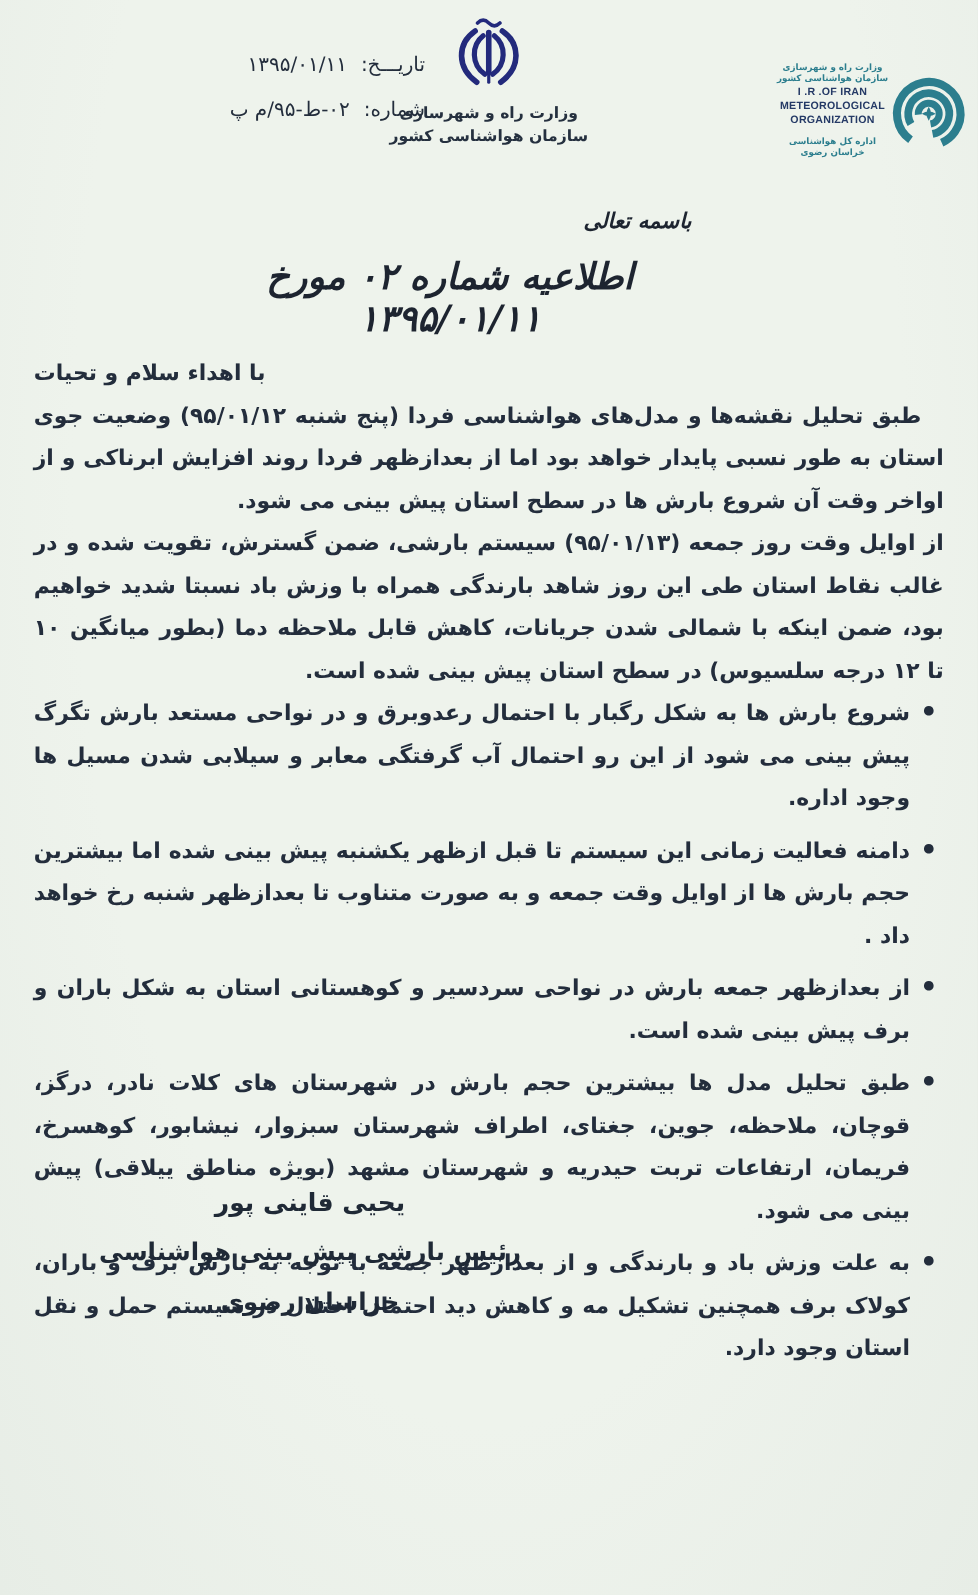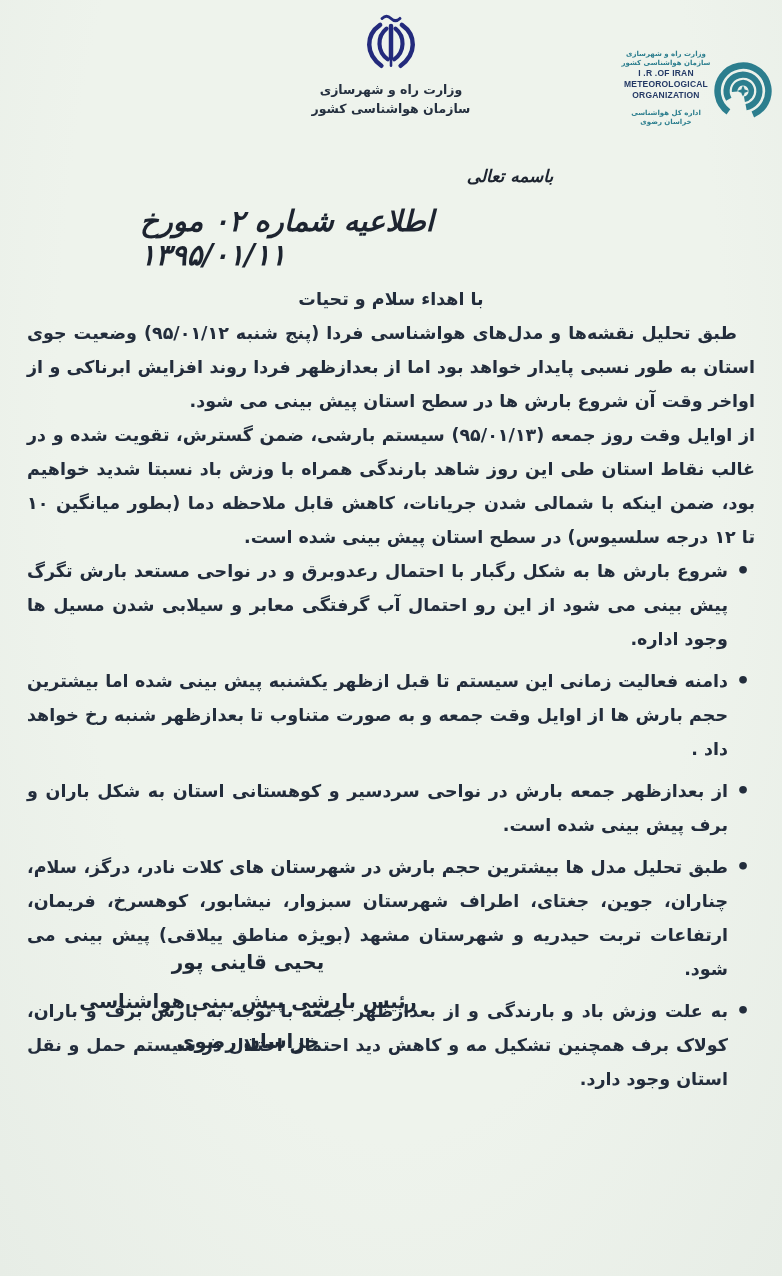--- a/index.html
+++ b/index.html
@@ -21,41 +21,51 @@
   
   .irimo{position:absolute;top:48px;left:612px;width:158px;height:86px;direction:ltr;}
   .irimo .txt{position:absolute;left:8px;top:2px;width:92px;text-align:center;}
   .irimo .fa-tiny{font-size:7px;font-weight:bold;color:#2c7e8e;line-height:9px;}
   .irimo .en{font-size:8.5px;font-weight:bold;color:#253a66;line-height:11px;font-family:Liberation Sans, sans-serif;letter-spacing:.2px;}
   .irimo .fa-tiny2{margin-top:8px;font-size:7px;font-weight:bold;color:#2c7e8e;line-height:9px;}
   .spiral{position:absolute;right:-4px;top:12px;width:62px;height:62px;}
   
   .basmala{position:absolute;top:166px;left:420px;width:180px;text-align:center;
     font-family:"DejaVu Serif",serif;font-style:italic;font-weight:bold;font-size:17px;color:#1d2430;}
-  .notice-title{position:absolute;top:204px;left:140px;width:440px;text-align:left;
+  .notice-title{position:absolute;top:204px;left:140px;width:440px;text-align:center;
     font-family:"DejaVu Serif",serif;font-style:italic;font-weight:bold;font-size:29px;color:#1d2430;letter-spacing:1px;}
   
   .body{position:absolute;top:282px;right:27px;left:27px;direction:rtl;
     font-size:17.5px;font-weight:bold;line-height:34px;color:#232d3c;}
-  .salutation{text-align:center;}
+  .salutation{text-align:left;}
   .paragraphs p{margin:0;text-align:justify;}
   .paragraphs p:first-child{text-indent:18px;}
   ul.bullets{margin:0;padding:0;list-style:none;}
   ul.bullets li{position:relative;padding-right:27px;margin:0 0 8px 0;text-align:justify;}
   ul.bullets li::before{content:"\2022";position:absolute;right:5px;top:0;font-size:22px;line-height:34px;}
   
   .signature{position:absolute;top:942px;left:58px;width:380px;text-align:center;direction:rtl;}
   .signature .name{font-size:20px;font-weight:bold;line-height:40px;color:#1f2936;}
   .signature .role{font-size:19.5px;font-weight:bold;line-height:40px;color:#1f2936;}
 </style>
 </head>
 <body>
 
 <div class="page">
 
+  <div class="meta">
+    <div class="row">
+      <span>تاریـــخ:</span>
+      <span class="val">۱۳۹۵/۰۱/۱۱</span>
+    </div>
+    <div class="row">
+      <span>شماره:</span>
+      <span class="val">۰۲-ط-۹۵/م پ</span>
+    </div>
+  </div>
 
   <div class="center-head">
     <svg class="emblem" viewBox="0 0 100 100" aria-hidden="true">
       <g fill="none" stroke="#232a7c" stroke-linecap="round">
         <path d="M36 10 q 7 -7 14 0 q 7 7 14 0" stroke-width="4.5"></path>
         <path d="M50 22 L50 72" stroke-width="7"></path>
         <path d="M50 72 L50 84" stroke-width="4"></path>
         <path d="M43 26 C 28 38, 28 62, 45 74" stroke-width="6.5"></path>
         <path d="M57 26 C 72 38, 72 62, 55 74" stroke-width="6.5"></path>
         <path d="M33 20 C 10 36, 10 66, 35 84" stroke-width="7"></path>
@@ -95,21 +105,21 @@
   <div class="body">
     <div class="salutation">با اهداء سلام و تحیات</div>
     <div class="paragraphs">
         <p>طبق تحلیل نقشه‌ها و مدل‌های هواشناسی فردا (پنج شنبه ۹۵/۰۱/۱۲) وضعیت جوی استان به طور نسبی پایدار خواهد بود اما از بعدازظهر فردا روند افزایش ابرناکی و از اواخر وقت آن شروع بارش ها در سطح استان پیش بینی می شود.</p>
         <p>از اوایل وقت روز جمعه (۹۵/۰۱/۱۳) سیستم بارشی، ضمن گسترش، تقویت شده و در غالب نقاط استان طی این روز شاهد بارندگی همراه با وزش باد نسبتا شدید خواهیم بود، ضمن اینکه با شمالی شدن جریانات، کاهش قابل ملاحظه دما (بطور میانگین ۱۰ تا ۱۲ درجه سلسیوس) در سطح استان پیش بینی شده است.</p>
       </div>
     <ul class="bullets">
         <li>شروع بارش ها به شکل رگبار با احتمال رعدوبرق و در نواحی مستعد بارش تگرگ پیش بینی می شود از این رو احتمال آب گرفتگی معابر و سیلابی شدن مسیل ها وجود اداره.</li>
         <li>دامنه فعالیت زمانی این سیستم تا قبل ازظهر یکشنبه پیش بینی شده اما بیشترین حجم بارش ها از اوایل وقت جمعه و به صورت متناوب تا بعدازظهر شنبه رخ خواهد داد .</li>
         <li>از بعدازظهر جمعه بارش در نواحی سردسیر و کوهستانی استان به شکل باران و برف پیش بینی شده است.</li>
-        <li>طبق تحلیل مدل ها بیشترین حجم بارش در شهرستان های کلات نادر، درگز، سلام، چناران، جوین، جغتای، اطراف شهرستان سبزوار، نیشابور، کوهسرخ، فریمان، ارتفاعات تربت حیدریه و شهرستان مشهد (بویژه مناطق ییلاقی) پیش بینی می شود.</li>
+        <li>طبق تحلیل مدل ها بیشترین حجم بارش در شهرستان های کلات نادر، درگز، قوچان، ملاحظه، جوین، جغتای، اطراف شهرستان سبزوار، نیشابور، کوهسرخ، فریمان، ارتفاعات تربت حیدریه و شهرستان مشهد (بویژه مناطق ییلاقی) پیش بینی می شود.</li>
         <li>به علت وزش باد و بارندگی و از بعدازظهر جمعه با توجه به بارش برف و باران، کولاک برف همچنین تشکیل مه و کاهش دید احتمال اختلال در سیستم حمل و نقل استان وجود دارد.</li>
       </ul>
   </div>
 
   <div class="signature">
     <div class="name">یحیی قاینی پور</div>
     <div class="role">رئیس بارشی پیش بینی هواشناسی خراسان رضوی</div>
   </div>
 
 </div>

